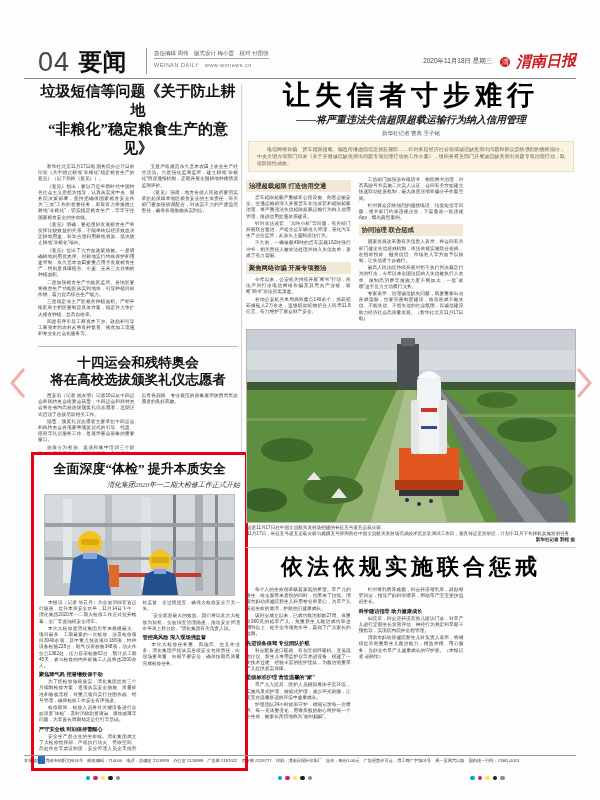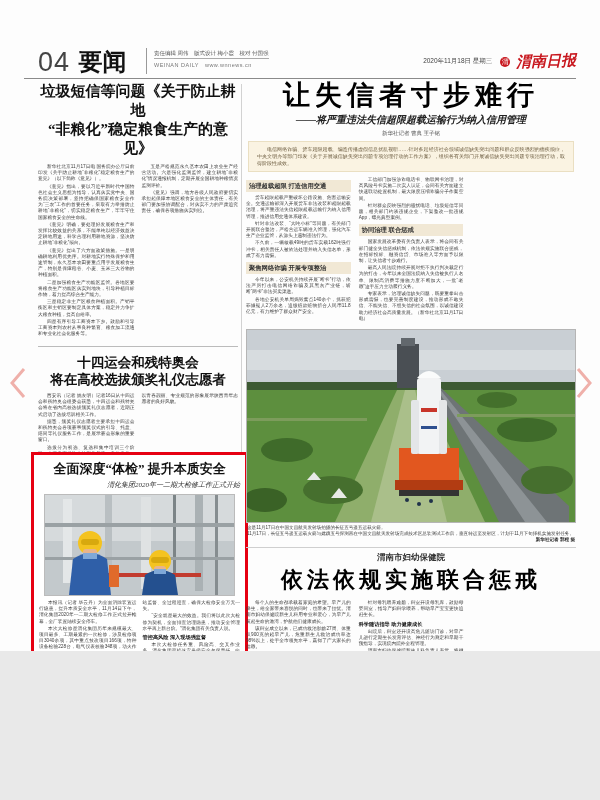--- a/index.html
+++ b/index.html
@@ -1,16 +1,16 @@
 <!DOCTYPE html>
 <html><head>
 <meta charset="utf-8">
 <style>
   html,body{margin:0;padding:0;background:#e9e9e9;font-family:"Liberation Sans",sans-serif;}
-  .page{position:relative;width:600px;height:651px;background:#fdfdfd;margin:0 auto;overflow:hidden;box-shadow:0 0 4px rgba(0,0,0,.25);}
+  .page{position:relative;width:600px;height:800px;background:#fdfdfd;margin:0 auto;overflow:hidden;box-shadow:0 0 4px rgba(0,0,0,.25);}
   
   .hdr{position:absolute;top:46px;left:38px;right:24px;height:30px;}
   .pageno{font-size:27px;color:#444;letter-spacing:1px;display:inline-block;vertical-align:middle;}
   .secname{font-family:"Liberation Serif",serif;font-size:24px;font-weight:bold;color:#111;display:inline-block;vertical-align:middle;margin-left:4px;}
   .hdr-div{position:absolute;left:108px;top:2px;height:26px;width:1px;background:#999;}
   .credits{position:absolute;left:116px;top:3px;font-size:5.5px;color:#555;line-height:9px;white-space:nowrap;}
   .credits .c2{border-top:1px solid #aaa;padding-top:2px;letter-spacing:.5px;color:#777;}
   .hdr-right{position:absolute;right:0;top:6px;font-size:6.5px;color:#444;white-space:nowrap;}
   .paperlogo{display:inline-block;font-family:"Liberation Serif",serif;font-style:italic;font-weight:bold;font-size:15px;color:#c8171e;transform:rotate(-2deg);margin-left:4px;vertical-align:middle;}
   .logodot{display:inline-block;width:10px;height:10px;border-radius:50%;background:#c8171e;color:#fff;font-size:7px;line-height:10px;text-align:center;vertical-align:middle;margin-left:6px;}
@@ -228,21 +228,20 @@
       <polygon points="60,150 74,150 67,142" fill="#e8eae6"></polygon>
         <polygon points="84,168 100,168 92,158" fill="#e8eae6"></polygon>
     </svg>
     <div class="caption">
       <p>这是11月17日在中国文昌航天发射场拍摄的长征五号遥五运载火箭。</p>
       <p>11月17日，长征五号遥五运载火箭与嫦娥五号探测器在中国文昌航天发射场完成技术区总装测试工作后，垂直转运至发射区，计划于11月下旬择机实施发射任务。</p>
       <p class="byl">新华社记者 郭程 摄</p>
     </div>
 
     <article>
-      <p class="hos-kicker">渭南市妇幼保健院</p>
       <h1 class="hos-title">依法依规实施联合惩戒</h1>
       <div class="bodycols hos-body">
           <p class="t">每个人的生命都承载着家庭的希望。早产儿的降生，给全家带来喜悦的同时，也带来了担忧。渭南市妇幼保健院新生儿科用专业和爱心，为早产儿筑起生命的港湾，护航他们健康成长。</p>
           <p class="t">该科室成立以来，已成功救治胎龄27周、体重仅900克的超早产儿，危重新生儿救治成功率达98%以上，处于全市领先水平，赢得了广大家长的信赖。</p>
           <p class="sh">先进设备保驾 专业团队护航</p>
           <p class="t">科室配备进口暖箱、有创无创呼吸机、亚低温治疗仪、新生儿专用监护仪等先进设备，组建了一支技术过硬、经验丰富的医护团队，为救治危重早产儿提供坚实保障。</p>
           <p class="sh">星级标准护理 营造温馨的“家”</p>
           <p class="t">早产儿入院后，医护人员模拟母体子宫环境，实施鸟巢式护理、袋鼠式护理，减少声光刺激，让宝宝在温馨舒适的环境中健康成长。</p>
           <p class="t">护理团队24小时轮班守护，精细记录每一次喂养、每一克体重变化，用母亲般的耐心呵护每一个小生命，被家长亲切地称为“临时妈妈”。</p>
           <p class="t">针对母乳喂养难题，科室开设母乳库，鼓励母婴同室，指导产妇科学喂养，帮助早产宝宝更快追赶生长。</p>

